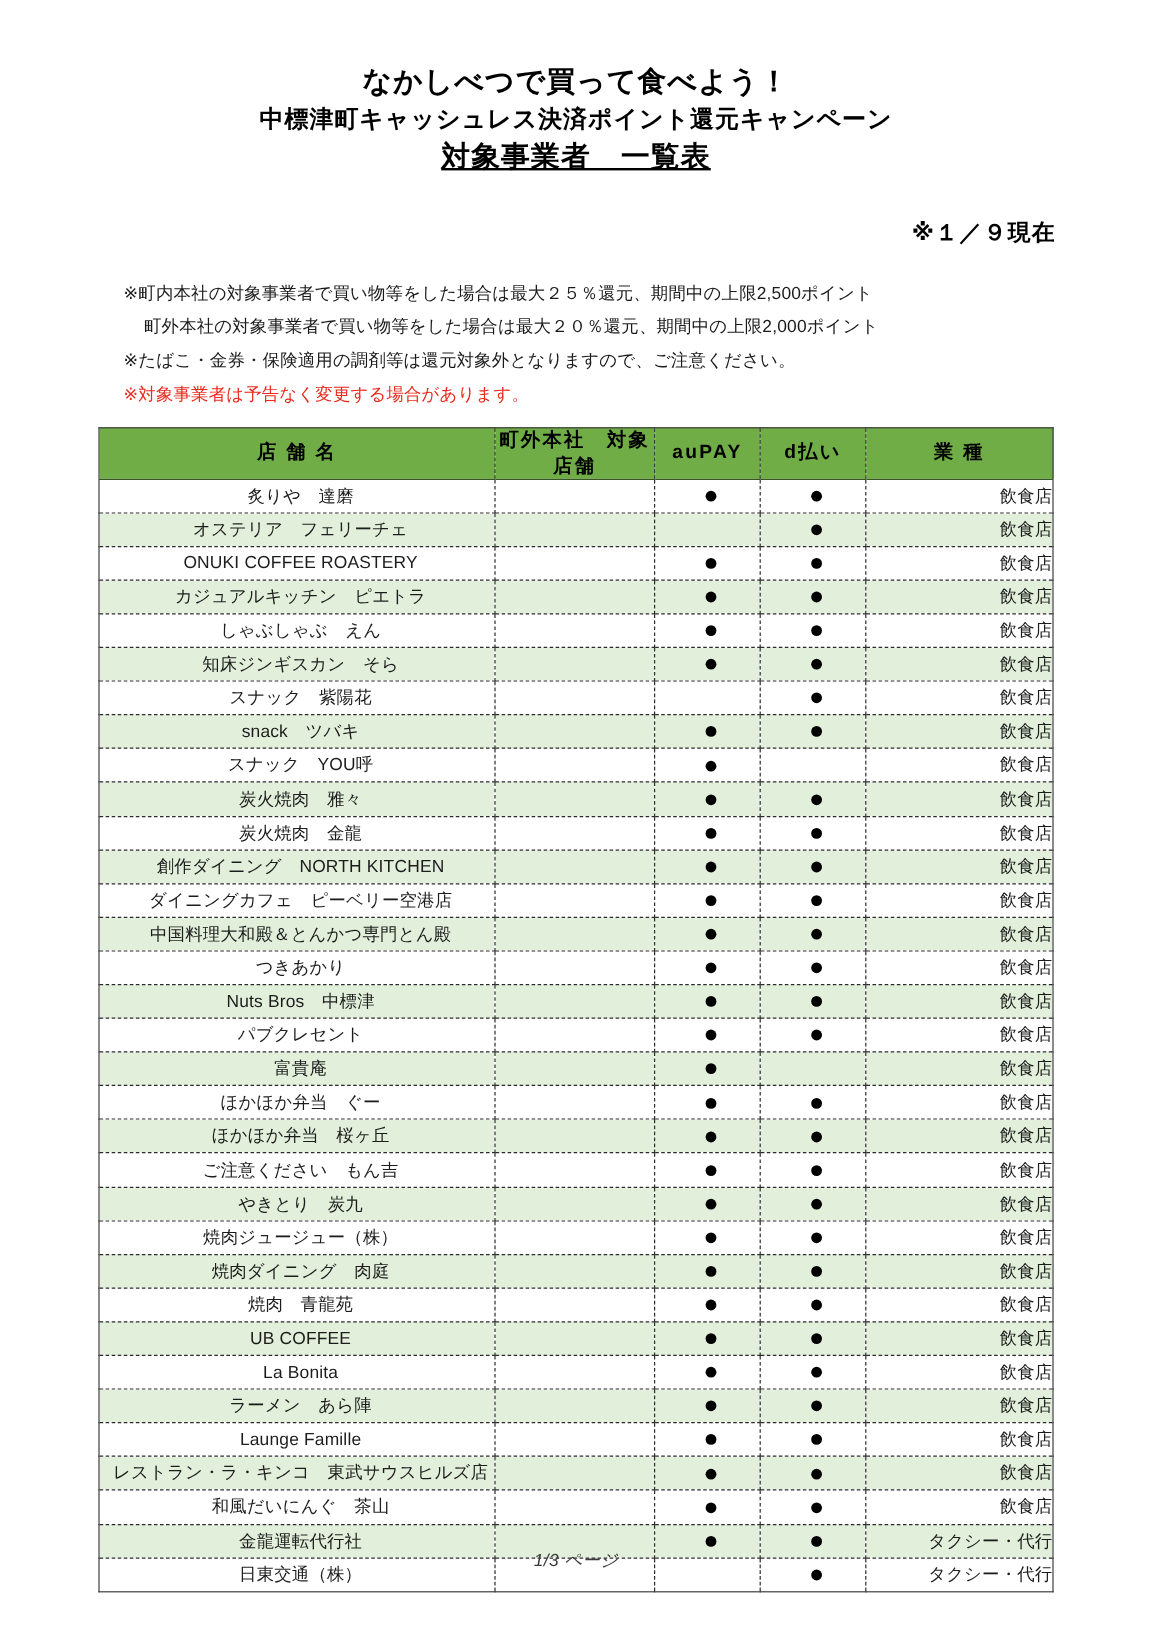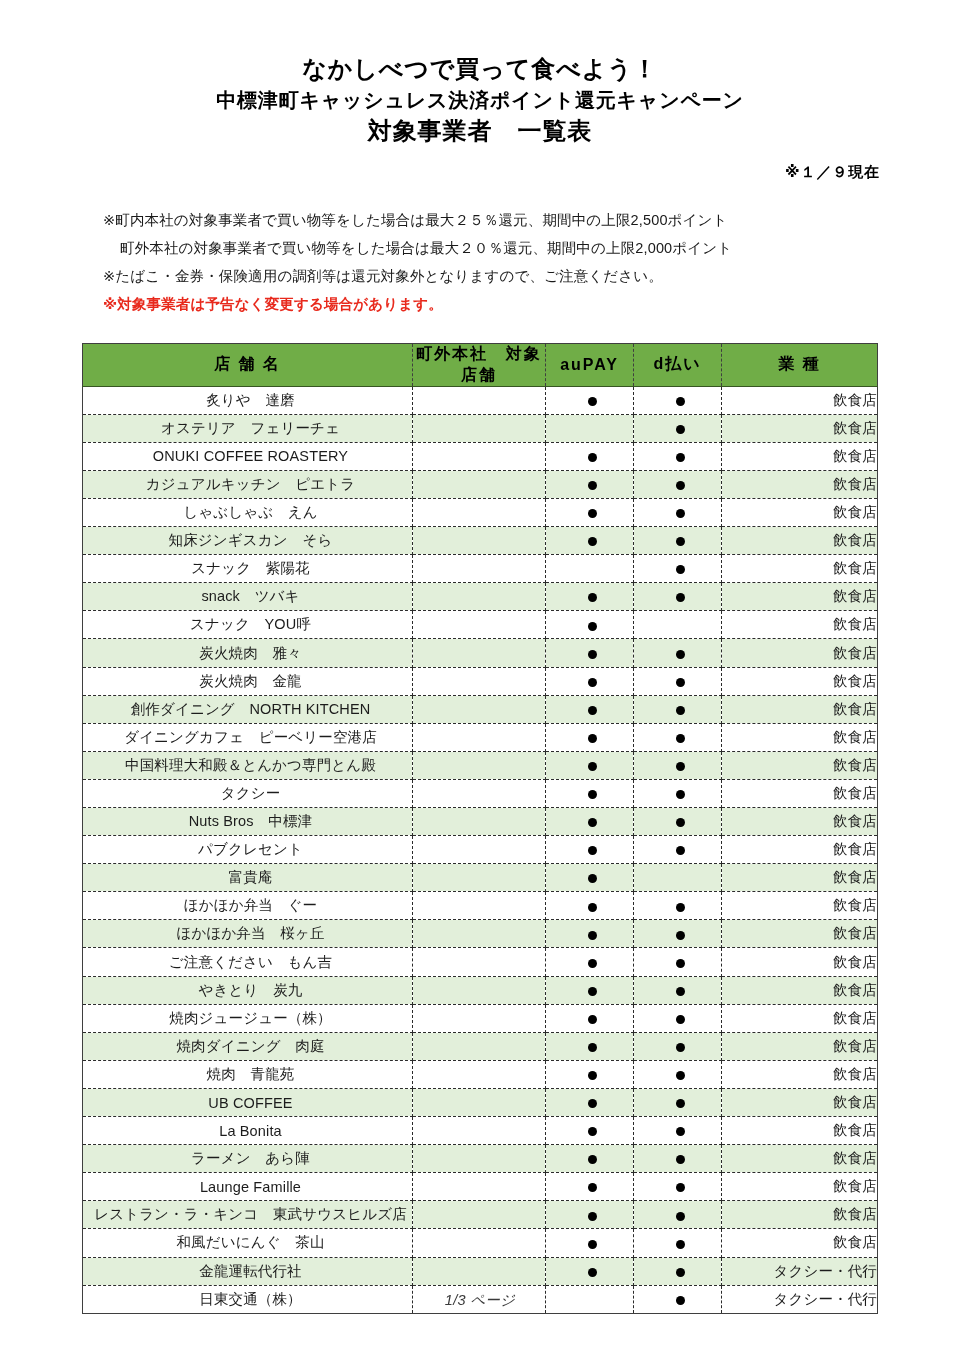--- a/index.html
+++ b/index.html
@@ -29,51 +29,51 @@
     text-align: center;
   }
   .title-line {
     font-weight: bold;
     color: #000000;
     letter-spacing: 0.04em;
     line-height: 1.42;
   }
   .title-line-1 { font-size: 24px; }
   .title-line-2 { font-size: 20px; }
-  .title-line-3 { font-size: 24px; }
+  .title-line-3 { font-size: 24px; text-decoration: underline; }
 
   .asof {
     text-align: right;
     padding-right: 80px;
-    margin-top: 14px;
-    font-size: 15px;
+    margin-top: 32px;
+    font-size: 19px;
     font-weight: bold;
     letter-spacing: 0.06em;
     color: #000000;
   }
 
   
   .notes {
     margin-top: 24px;
     padding-left: 103px;
     font-size: 14.5px;
     line-height: 1.95;
     color: #1a1a1a;
     letter-spacing: 0.01em;
   }
   .note-line { white-space: nowrap; }
   .note-indent { padding-left: 17px; }
   .note-warn {
     color: #e8291c;
-    font-weight: bold;
+    font-weight: normal;
   }
 
   
   .table-wrap {
-    margin-top: 24px;
+    margin-top: 12px;
     padding-left: 82px;
     padding-right: 83px;
   }
   table.biz {
     border-collapse: collapse;
     width: 795px;
     table-layout: fixed;
     border: 1.5px solid #3f3f3f;
   }
   table.biz th {
@@ -276,21 +276,21 @@
             <td class="c-type">飲食店</td>
           </tr>
           <tr class="alt">
             <td class="c-name">中国料理大和殿＆とんかつ専門とん殿</td>
             <td class="c-out"></td>
             <td class="c-aupay"><span class="dot"></span></td>
             <td class="c-dpay"><span class="dot"></span></td>
             <td class="c-type">飲食店</td>
           </tr>
           <tr>
-            <td class="c-name">タクシー</td>
+            <td class="c-name">つきあかり</td>
             <td class="c-out"></td>
             <td class="c-aupay"><span class="dot"></span></td>
             <td class="c-dpay"><span class="dot"></span></td>
             <td class="c-type">飲食店</td>
           </tr>
           <tr class="alt">
             <td class="c-name">Nuts Bros　中標津</td>
             <td class="c-out"></td>
             <td class="c-aupay"><span class="dot"></span></td>
             <td class="c-dpay"><span class="dot"></span></td>

